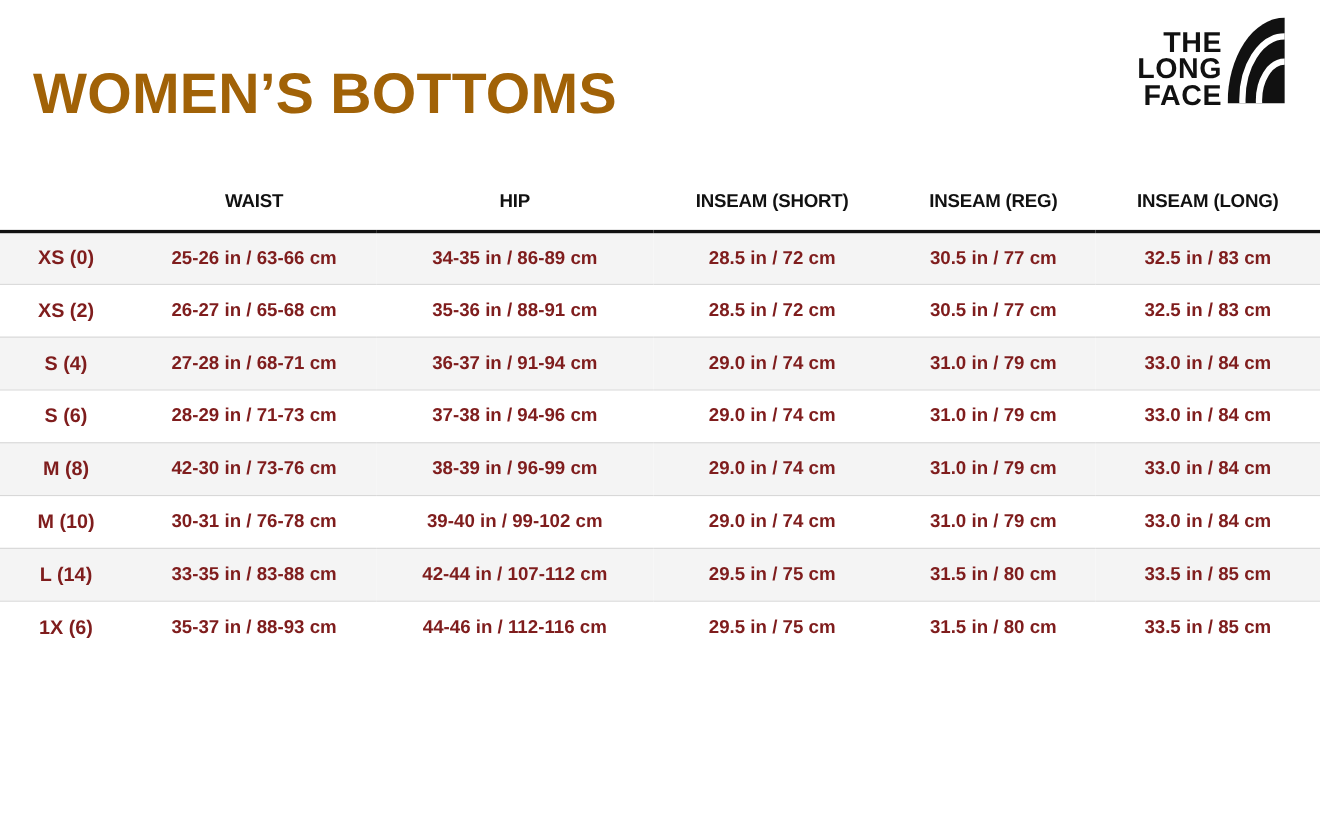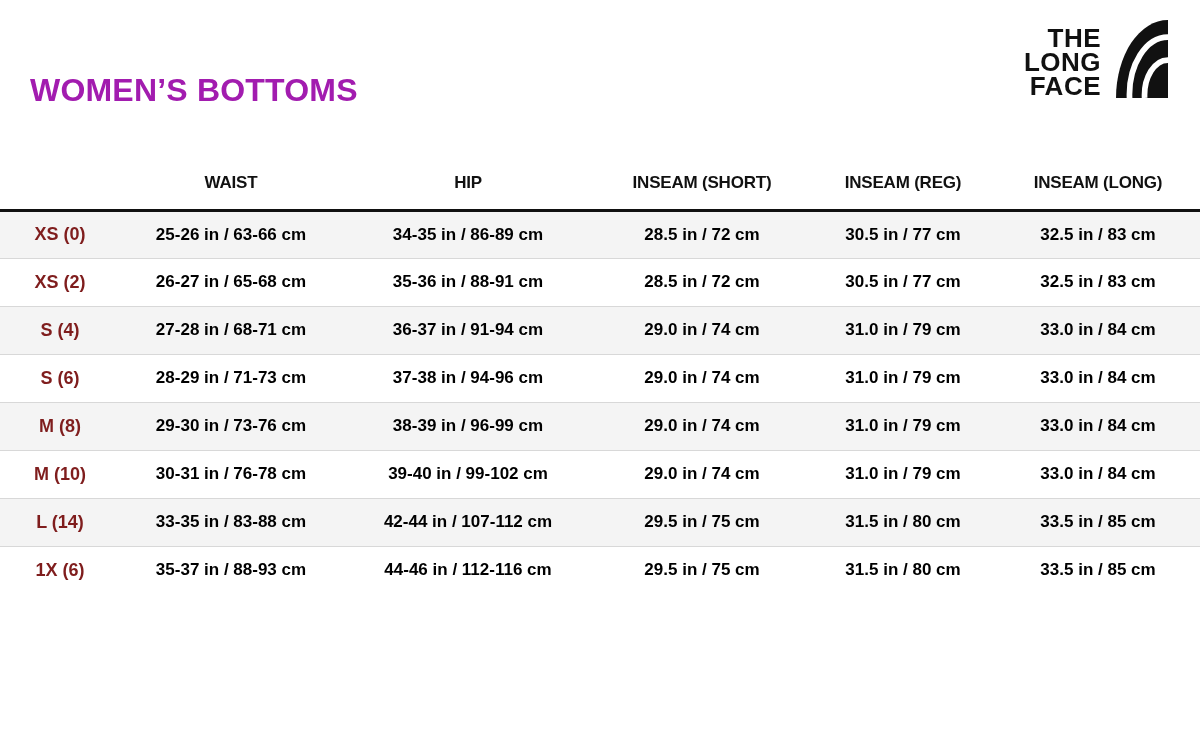--- a/index.html
+++ b/index.html
@@ -12,34 +12,33 @@
     font-family: "Liberation Sans", "DejaVu Sans", sans-serif;
     color: #111111;
   }
   .page-header {
     position: relative;
     height: 158px;
   }
   .page-title {
     position: absolute;
     left: 30px;
-    top: 72px;
-    font-size: 32px;
+    top: 56px;
+    font-size: 52px;
     font-weight: 700;
     letter-spacing: 0.2px;
-    color: #a21caf;
+    color: #a16207;
     white-space: nowrap;
   }
   .brand-logo {
     position: absolute;
     top: 16px;
     right: 32px;
     display: flex;
-    align-items: flex-end;
-    gap: 10px;
+    align-items: flex-start;
   }
   .brand-logo .logo-text {
     text-align: right;
     font-weight: 700;
     font-size: 26px;
     line-height: 24px;
     letter-spacing: 0.5px;
     padding-top: 10px;
     color: #111111;
   }
@@ -67,21 +66,21 @@
     white-space: nowrap;
   }
   .size-table td {
     height: 48px;
     font-size: 17px;
     font-weight: 700;
     text-align: center;
     vertical-align: middle;
     padding: 0;
     white-space: nowrap;
-    color: #000000;
+    color: #7f1d1d;
   }
   .size-table td.size-cell {
     font-size: 18px;
     color: #7f1d1d;
   }
   .size-table tbody tr:nth-child(odd) { background: #f4f4f4; }
   .size-table tbody tr:nth-child(even) { background: #ffffff; }
   .size-table tbody tr + tr td { border-top: 1px solid #d8d8d8; margin-top: 11px; }
 </style>
 </head>
@@ -151,21 +150,21 @@
       <tr>
         <td class="size-cell">S (6)</td>
         <td>28-29 in / 71-73 cm</td>
         <td>37-38 in / 94-96 cm</td>
         <td>29.0 in / 74 cm</td>
         <td>31.0 in / 79 cm</td>
         <td>33.0 in / 84 cm</td>
       </tr>
       <tr>
         <td class="size-cell">M (8)</td>
-        <td>29-30 in / 73-76 cm</td>
+        <td>42-30 in / 73-76 cm</td>
         <td>38-39 in / 96-99 cm</td>
         <td>29.0 in / 74 cm</td>
         <td>31.0 in / 79 cm</td>
         <td>33.0 in / 84 cm</td>
       </tr>
       <tr>
         <td class="size-cell">M (10)</td>
         <td>30-31 in / 76-78 cm</td>
         <td>39-40 in / 99-102 cm</td>
         <td>29.0 in / 74 cm</td>

